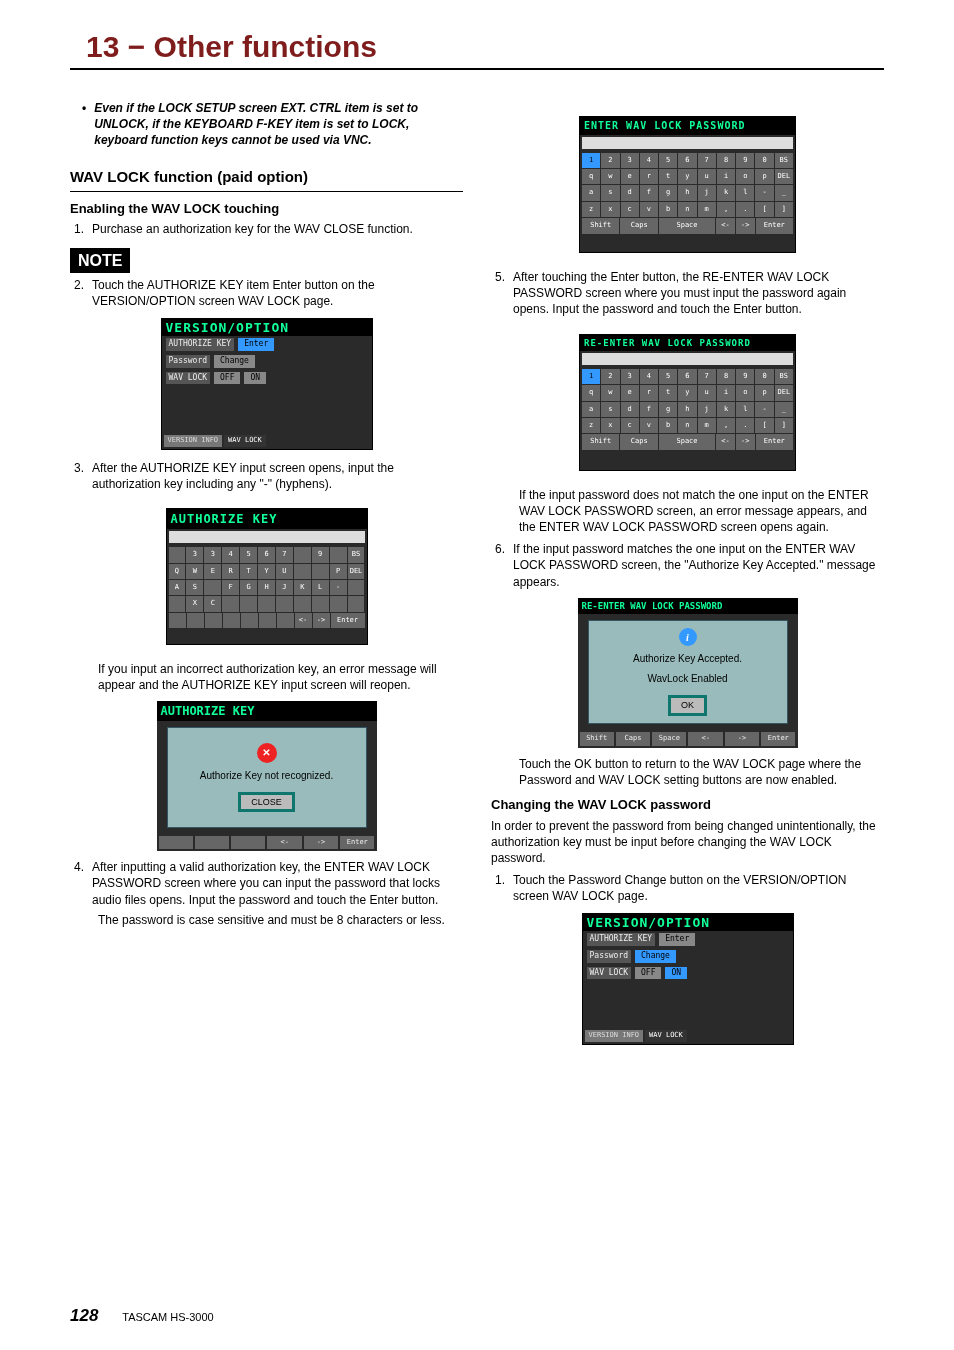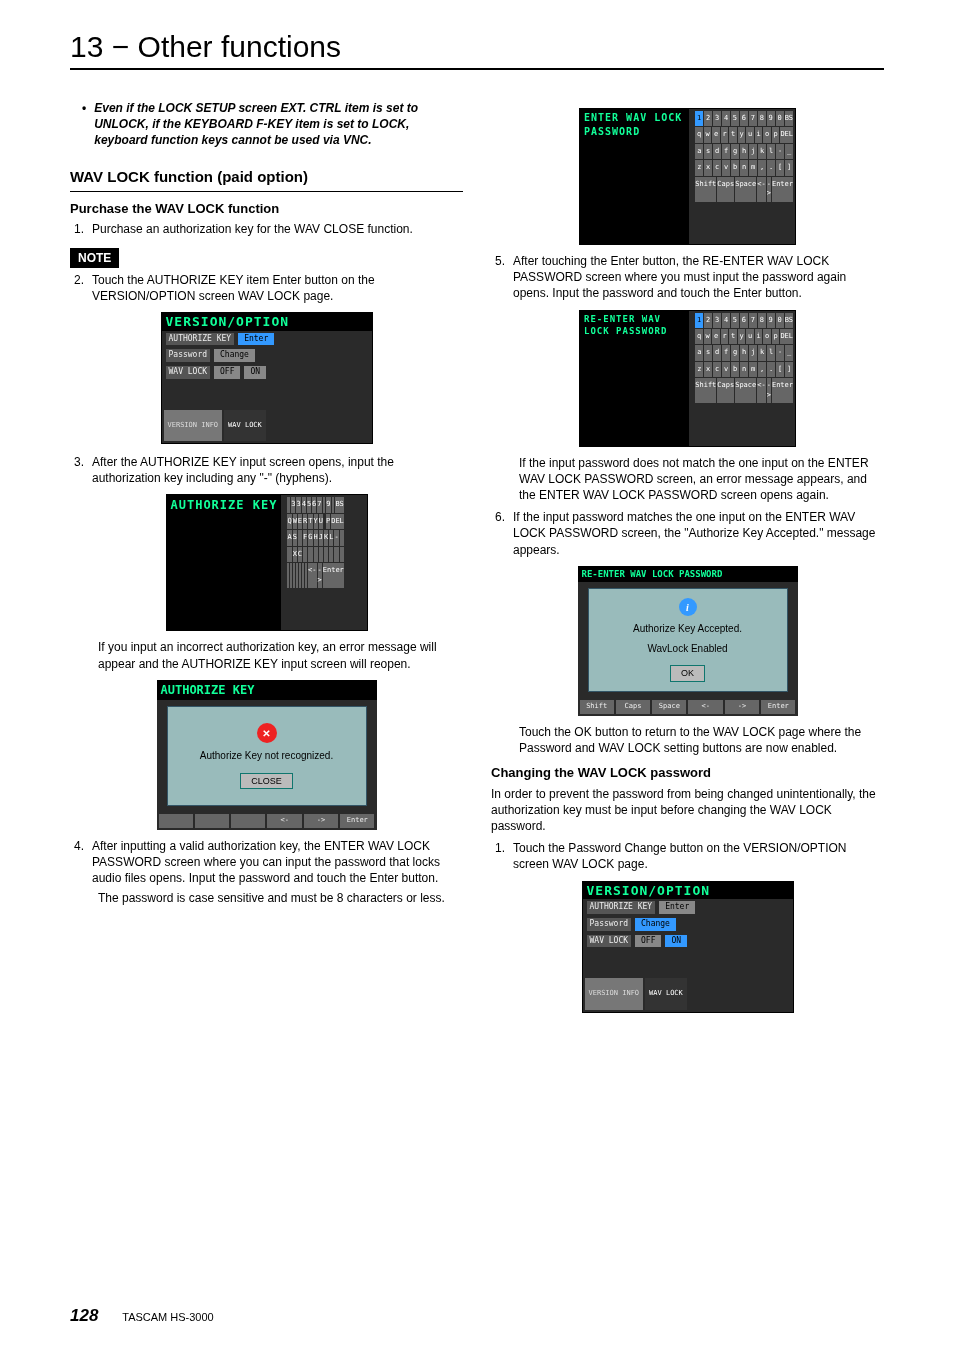--- a/index.html
+++ b/index.html
@@ -1,58 +1,58 @@
 <!DOCTYPE html>
 <html><head>
 <meta charset="utf-8">
 <style>
   body{margin:0;padding:0;font-family:"Myriad Pro",Arial,sans-serif;background:#fff;color:#000}
   .page{width:954px;height:1350px;box-sizing:border-box;padding:30px 70px 30px 70px;position:relative}
-  .chapter{font-size:30px;font-weight:400;color:#000000;margin:0 0 4px 0}
+  .chapter{font-size:30px;font-weight:700;color:#7f1d1d;margin:0 0 4px 16px}
   .chapter-rule{border:0;border-top:2px solid #000;margin:0 0 30px 0}
   .cols{display:flex;gap:28px}
   .col{flex:1;font-size:12px;line-height:1.35}
   .bullet{display:flex;gap:8px;margin:0 0 10px 12px}
   .bullet .dot{flex:0 0 auto;font-weight:700}
   .bullet-body{font-style:italic;font-weight:700}
   .sec-title{font-size:15px;font-weight:700;margin:18px 0 4px 0}
   .sec-rule{border:0;border-top:1px solid #000;margin:0 0 6px 0}
   .body{margin:0 0 6px 0}
   .sub{font-size:13px;font-weight:700;margin:8px 0 4px 0}
   .num-item{display:flex;gap:8px;margin:0 0 4px 0}
   .num{flex:0 0 14px;text-align:right}
-  .note-tag{display:inline-block;background:#000;color:#fff;font-weight:700;padding:2px 8px;font-size:12px;margin:6px 0 4px 0}
+  .note-tag{display:inline-block;background:#000;color:#fff;font-weight:700;padding:2px 8px;font-size:16px;margin:6px 0 4px 0}
   .note-body{font-style:italic;font-weight:700;margin:0 0 6px 28px}
   .indent{margin-left:28px}
   .fig{margin:8px auto 10px auto;display:block;background:#2a2a2a;border:1px solid #000}
   .fig-version{width:210px;height:130px;display:flex;flex-direction:column;font-family:monospace;font-size:9px;color:#ccc}
   .fig-title{background:#000}
   .vt-green{color:#1f9;font-weight:700;padding:12px 4px;font-size:13px;letter-spacing:1px}
   .fig-row{display:flex;align-items:center;gap:4px;padding:2px 4px}
   .fig-label{background:#555;color:#eee;padding:1px 3px;font-size:8px}
   .fig-btn{background:#888;color:#000;padding:1px 6px;font-size:8px}
   .fig-btn.on{background:#39f;color:#000}
   .fig-tabs{display:flex;gap:2px;margin-top:auto;padding:2px}
-  .fig-tab{background:#777;color:#ddd;padding:11px 4px;font-size:7px}
+  .fig-tab{background:#777;color:#ddd;padding:1px 4px;font-size:7px}
   .fig-tab.act{background:#333;color:#fff}
-  .kb{width:200px;height:135px;display:flex;flex-direction:row;margin:8px auto}
+  .kb{width:200px;height:135px;display:flex;flex-direction:column;margin:16px auto}
   .kb-title{color:#1f9;font-family:monospace;font-weight:700;font-size:12px;padding:2px 4px;background:#000;letter-spacing:1px}
   .kb-field{height:12px;background:#ddd;margin:2px}
   .kb-grid{display:flex;flex-direction:column;gap:1px;padding:2px}
   .kb-row{display:flex;gap:1px}
   .kb-k{flex:1;background:#666;color:#fff;font-size:7px;text-align:center;padding:3px 0;font-family:monospace}
   .kb-k.sel{background:#39f;color:#000}
   .kb-k.w2{flex:2}
   .kb-k.w3{flex:3}
   .msg-shot{width:220px;height:150px;background:#2a2a2a;margin:8px auto;display:flex;flex-direction:column;font-family:monospace}
   .msg-title{color:#1f9;font-size:12px;font-weight:700;padding:2px 4px;background:#000}
   .msg-ov{margin:6px 10px;background:#9bb;color:#000;border:1px solid #356;flex:1;display:flex;flex-direction:column;align-items:center;justify-content:center;font-family:sans-serif;font-size:10px;gap:6px}
   .msg-ov .icon-x{width:20px;height:20px;border-radius:50%;background:#e22;color:#fff;display:flex;align-items:center;justify-content:center;font-weight:700}
   .msg-ov .icon-i{width:18px;height:18px;border-radius:50%;background:#39f;color:#fff;display:flex;align-items:center;justify-content:center;font-weight:700;font-family:serif;font-style:italic}
-  .msg-ov .mbtn{background:#bbb;border:1px solid #0f766e;padding:1px 10px;font-size:9px;margin-top:4px}
+  .msg-ov .mbtn{background:#bbb;border:3px solid #0f766e;padding:1px 10px;font-size:9px;margin-top:4px}
   .msg-strip{display:flex;gap:2px;padding:2px}
   .msg-strip .k{flex:1;background:#666;color:#eee;font-size:7px;text-align:center;padding:2px 0}
   .footer{position:absolute;bottom:24px;left:70px;font-size:11px}
   .footer .pg{font-size:17px;font-style:italic;font-weight:700;margin-right:21px}
 </style>
 </head>
 <body>
 
 <div class="page">
   <h1 class="chapter">13 − Other functions</h1>
@@ -62,21 +62,21 @@
 
     <div class="col">
       <div class="bullet">
         <span class="dot">•</span>
         <span class="bullet-body">Even if the LOCK SETUP screen EXT. CTRL item is set to UNLOCK, if the KEYBOARD F-KEY item is set to LOCK, keyboard function keys cannot be used via VNC.</span>
       </div>
 
       <div class="sec-title">WAV LOCK function (paid option)</div>
       <hr class="sec-rule">
 
-      <div class="sub">Purchase the WAV LOCK function</div>
+      <div class="sub">Enabling the WAV LOCK touching</div>
       <div class="num-item">
         <span class="num">1.</span>
         <span>Purchase an authorization key for the WAV CLOSE function.</span>
       </div>
 
       <div class="note-tag">NOTE</div>
 
       <div class="num-item">
         <span class="num">2.</span>
         <span>Touch the AUTHORIZE KEY item Enter button on the VERSION/OPTION screen WAV LOCK page.</span>

